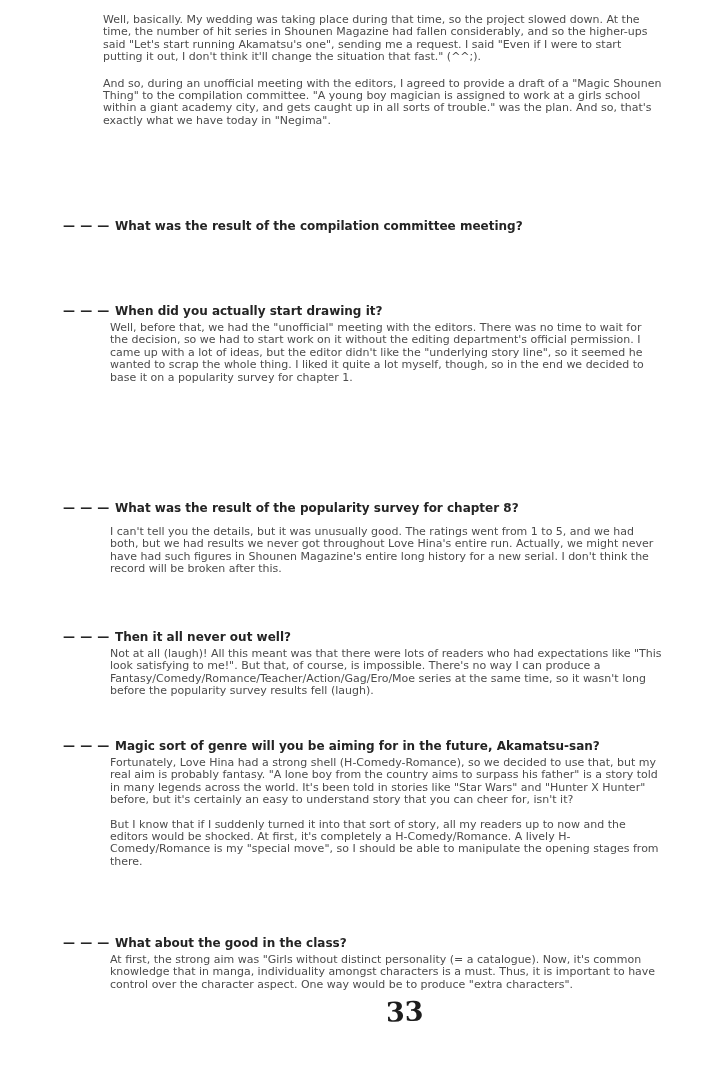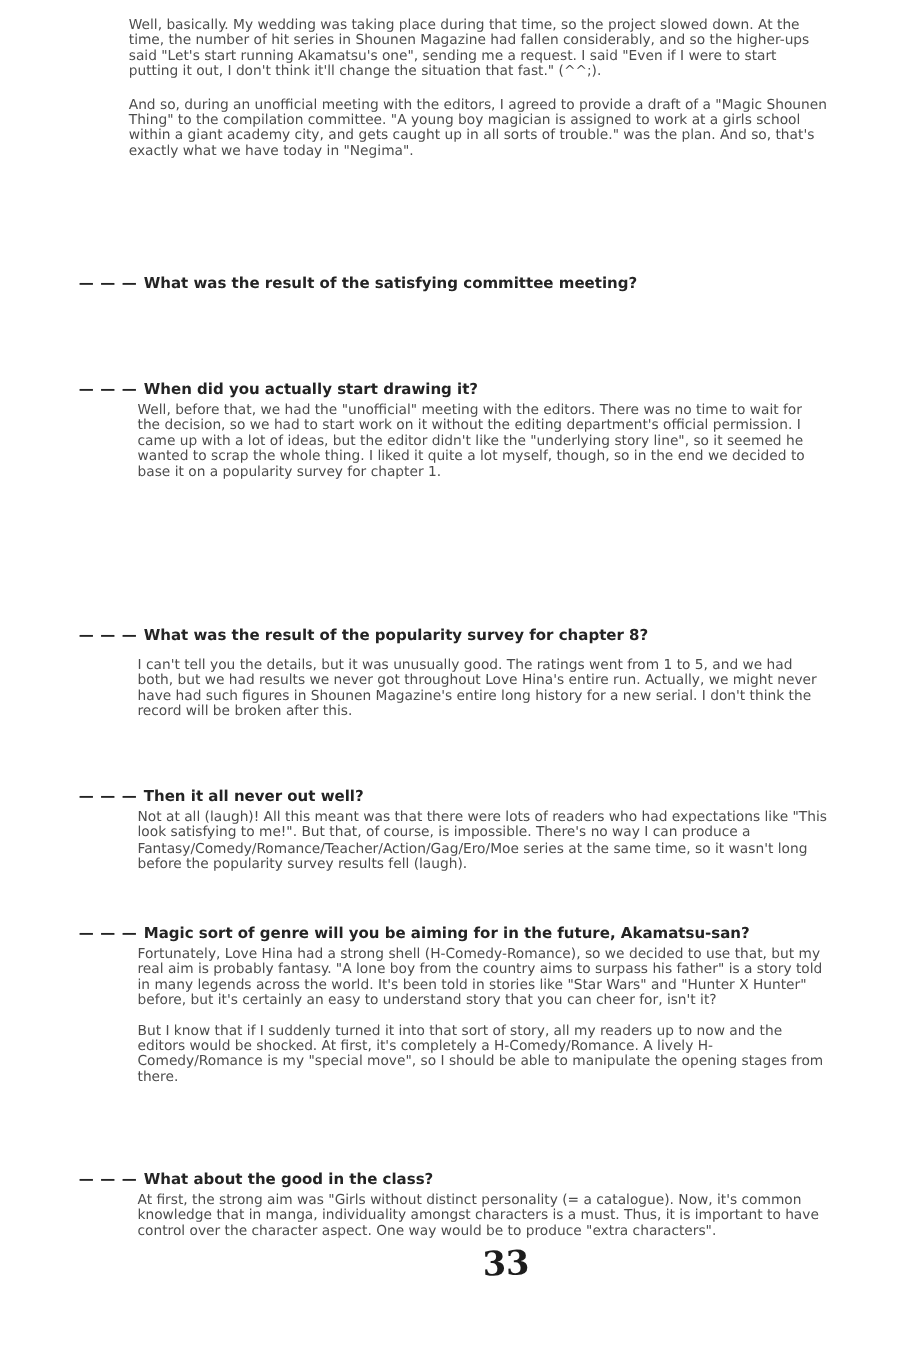--- a/index.html
+++ b/index.html
@@ -87,21 +87,21 @@
 <div class="page">
 
   <section class="intro">
     <p class="body-text">Well, basically. My wedding was taking place during that time, so the project slowed down. At the time, the number of hit series in Shounen Magazine had fallen considerably, and so the higher-ups said "Let's start running Akamatsu's one", sending me a request. I said "Even if I were to start putting it out, I don't think it'll change the situation that fast." (^^;).</p>
     <p class="body-text">And so, during an unofficial meeting with the editors, I agreed to provide a draft of a "Magic Shounen Thing" to the compilation committee. "A young boy magician is assigned to work at a girls school within a giant academy city, and gets caught up in all sorts of trouble." was the plan. And so, that's exactly what we have today in "Negima".</p>
   </section>
 
   <section class="qa" style="top:219px">
     <div class="q-row">
       <span class="dashes">— — —</span>
-      <span class="q-text">What was the result of the satisfying committee meeting?</span>
+      <span class="q-text">What was the result of the compilation committee meeting?</span>
     </div>
   </section>
 
   <section class="qa" style="top:304px">
     <div class="q-row">
       <span class="dashes">— — —</span>
       <span class="q-text">When did you actually start drawing it?</span>
     </div>
     <div class="answers">
       <p class="body-text">Well, before that, we had the "unofficial" meeting with the editors. There was no time to wait for the decision, so we had to start work on it without the editing department's official permission. I came up with a lot of ideas, but the editor didn't like the "underlying story line", so it seemed he wanted to scrap the whole thing. I liked it quite a lot myself, though, so in the end we decided to base it on a popularity survey for chapter 1.</p>

